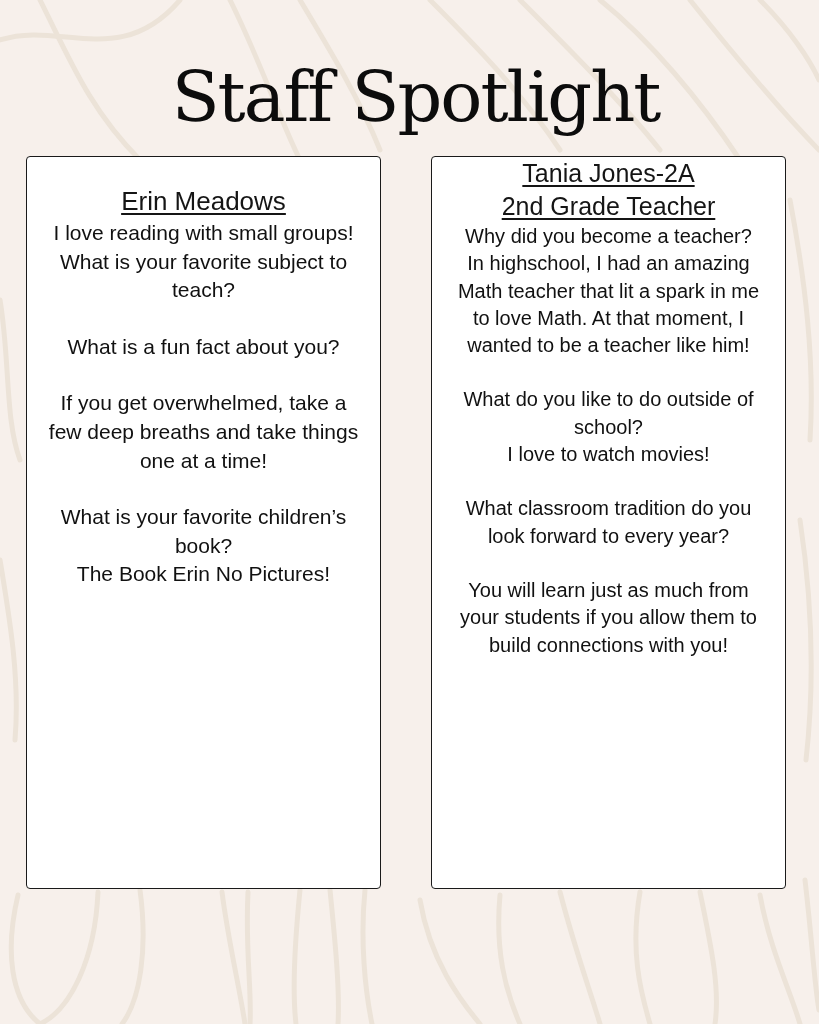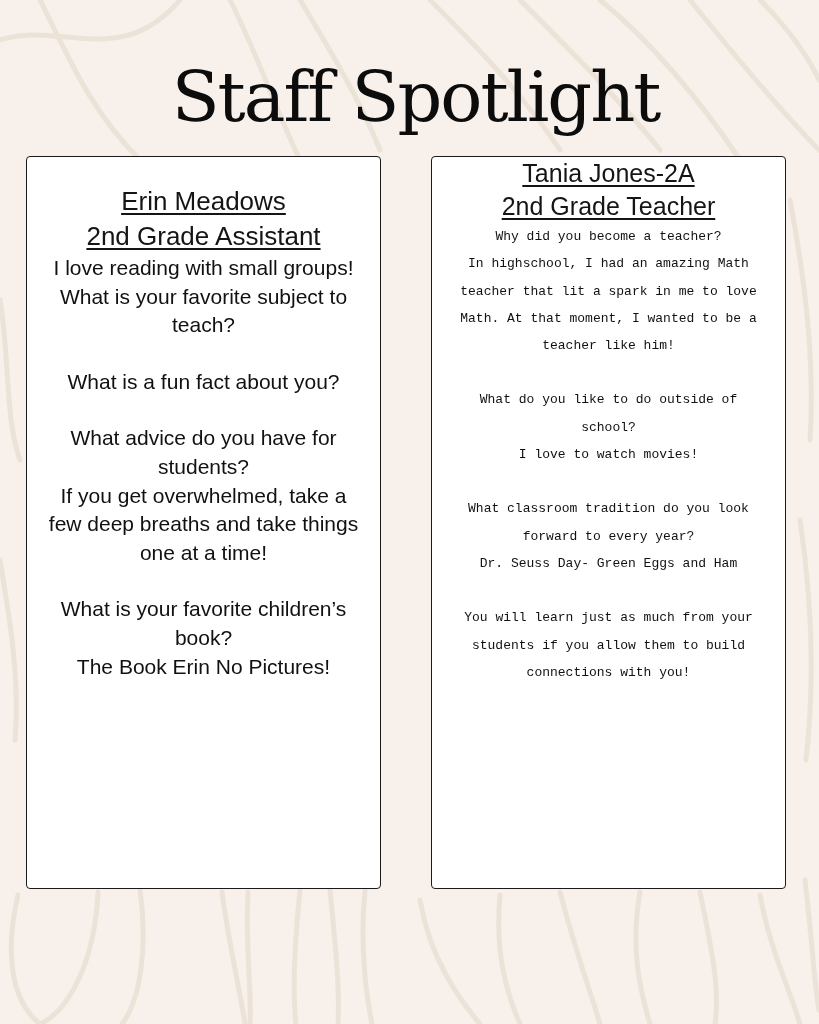--- a/index.html
+++ b/index.html
@@ -61,24 +61,23 @@
     .card.left .head { line-height: 35px; }
     .card.left .head-block { padding-top: 27px; }
     .card.left .body-text {
       font-size: 21px;
       line-height: 28.6px;
       padding: 0 20px;
     }
     .card.right .head { line-height: 33px; font-size: 25px; }
     .card.right .head-block { }
     .card.right .body-text {
-      font-size: 13px;
+      font-size: 20px;
       line-height: 27.3px;
       padding: 0 18px;
-      font-family: Liberation Mono, monospace;
     }
     .qa { margin: 0; }
     .qa + .qa { margin-top: 28px; }
     .card.right .qa + .qa { margin-top: 27px; }
     .line { display: block; }
   </style>
 </head>
 <body>
 
 <svg class="bg-lines" viewBox="0 0 819 1024" fill="none" stroke="#ece3d8" stroke-width="5" stroke-linecap="round">
@@ -110,32 +109,30 @@
   <path d="M700 892 C 712 950, 720 990, 715 1024"></path>
   <path d="M760 895 C 770 950, 790 990, 800 1024"></path>
   <path d="M805 880 C 812 940, 815 990, 819 1010"></path>
 </svg>
 
 <h1 class="title">Staff Spotlight</h1>
 
 <div class="card left">
   <div class="head-block">
     <div class="head">Erin Meadows</div>
-    <div class="head">2nd Grade Assistant</div>
   </div>
   <div class="body-text">
     <div class="qa">
       <span class="line">I love reading with small groups!</span>
       <span class="line">What is your favorite subject to teach?</span>
     </div>
     <div class="qa">
       <span class="line">What is a fun fact about you?</span>
     </div>
     <div class="qa">
-      <span class="line">What advice do you have for students?</span>
       <span class="line">If you get overwhelmed, take a few deep breaths and take things one at a time!</span>
     </div>
     <div class="qa">
       <span class="line">What is your favorite children’s book?</span>
       <span class="line">The Book Erin No Pictures!</span>
     </div>
   </div>
 </div>
 
 <div class="card right">
@@ -147,19 +144,18 @@
     <div class="qa">
       <span class="line">Why did you become a teacher?</span>
       <span class="line">In highschool, I had an amazing Math teacher that lit a spark in me to love Math. At that moment, I wanted to be a teacher like him!</span>
     </div>
     <div class="qa">
       <span class="line">What do you like to do outside of school?</span>
       <span class="line">I love to watch movies!</span>
     </div>
     <div class="qa">
       <span class="line">What classroom tradition do you look forward to every year?</span>
-      <span class="line">Dr. Seuss Day- Green Eggs and Ham</span>
     </div>
     <div class="qa">
       <span class="line">You will learn just as much from your students if you allow them to build connections with you!</span>
     </div>
   </div>
 </div>
 
 </body></html>

